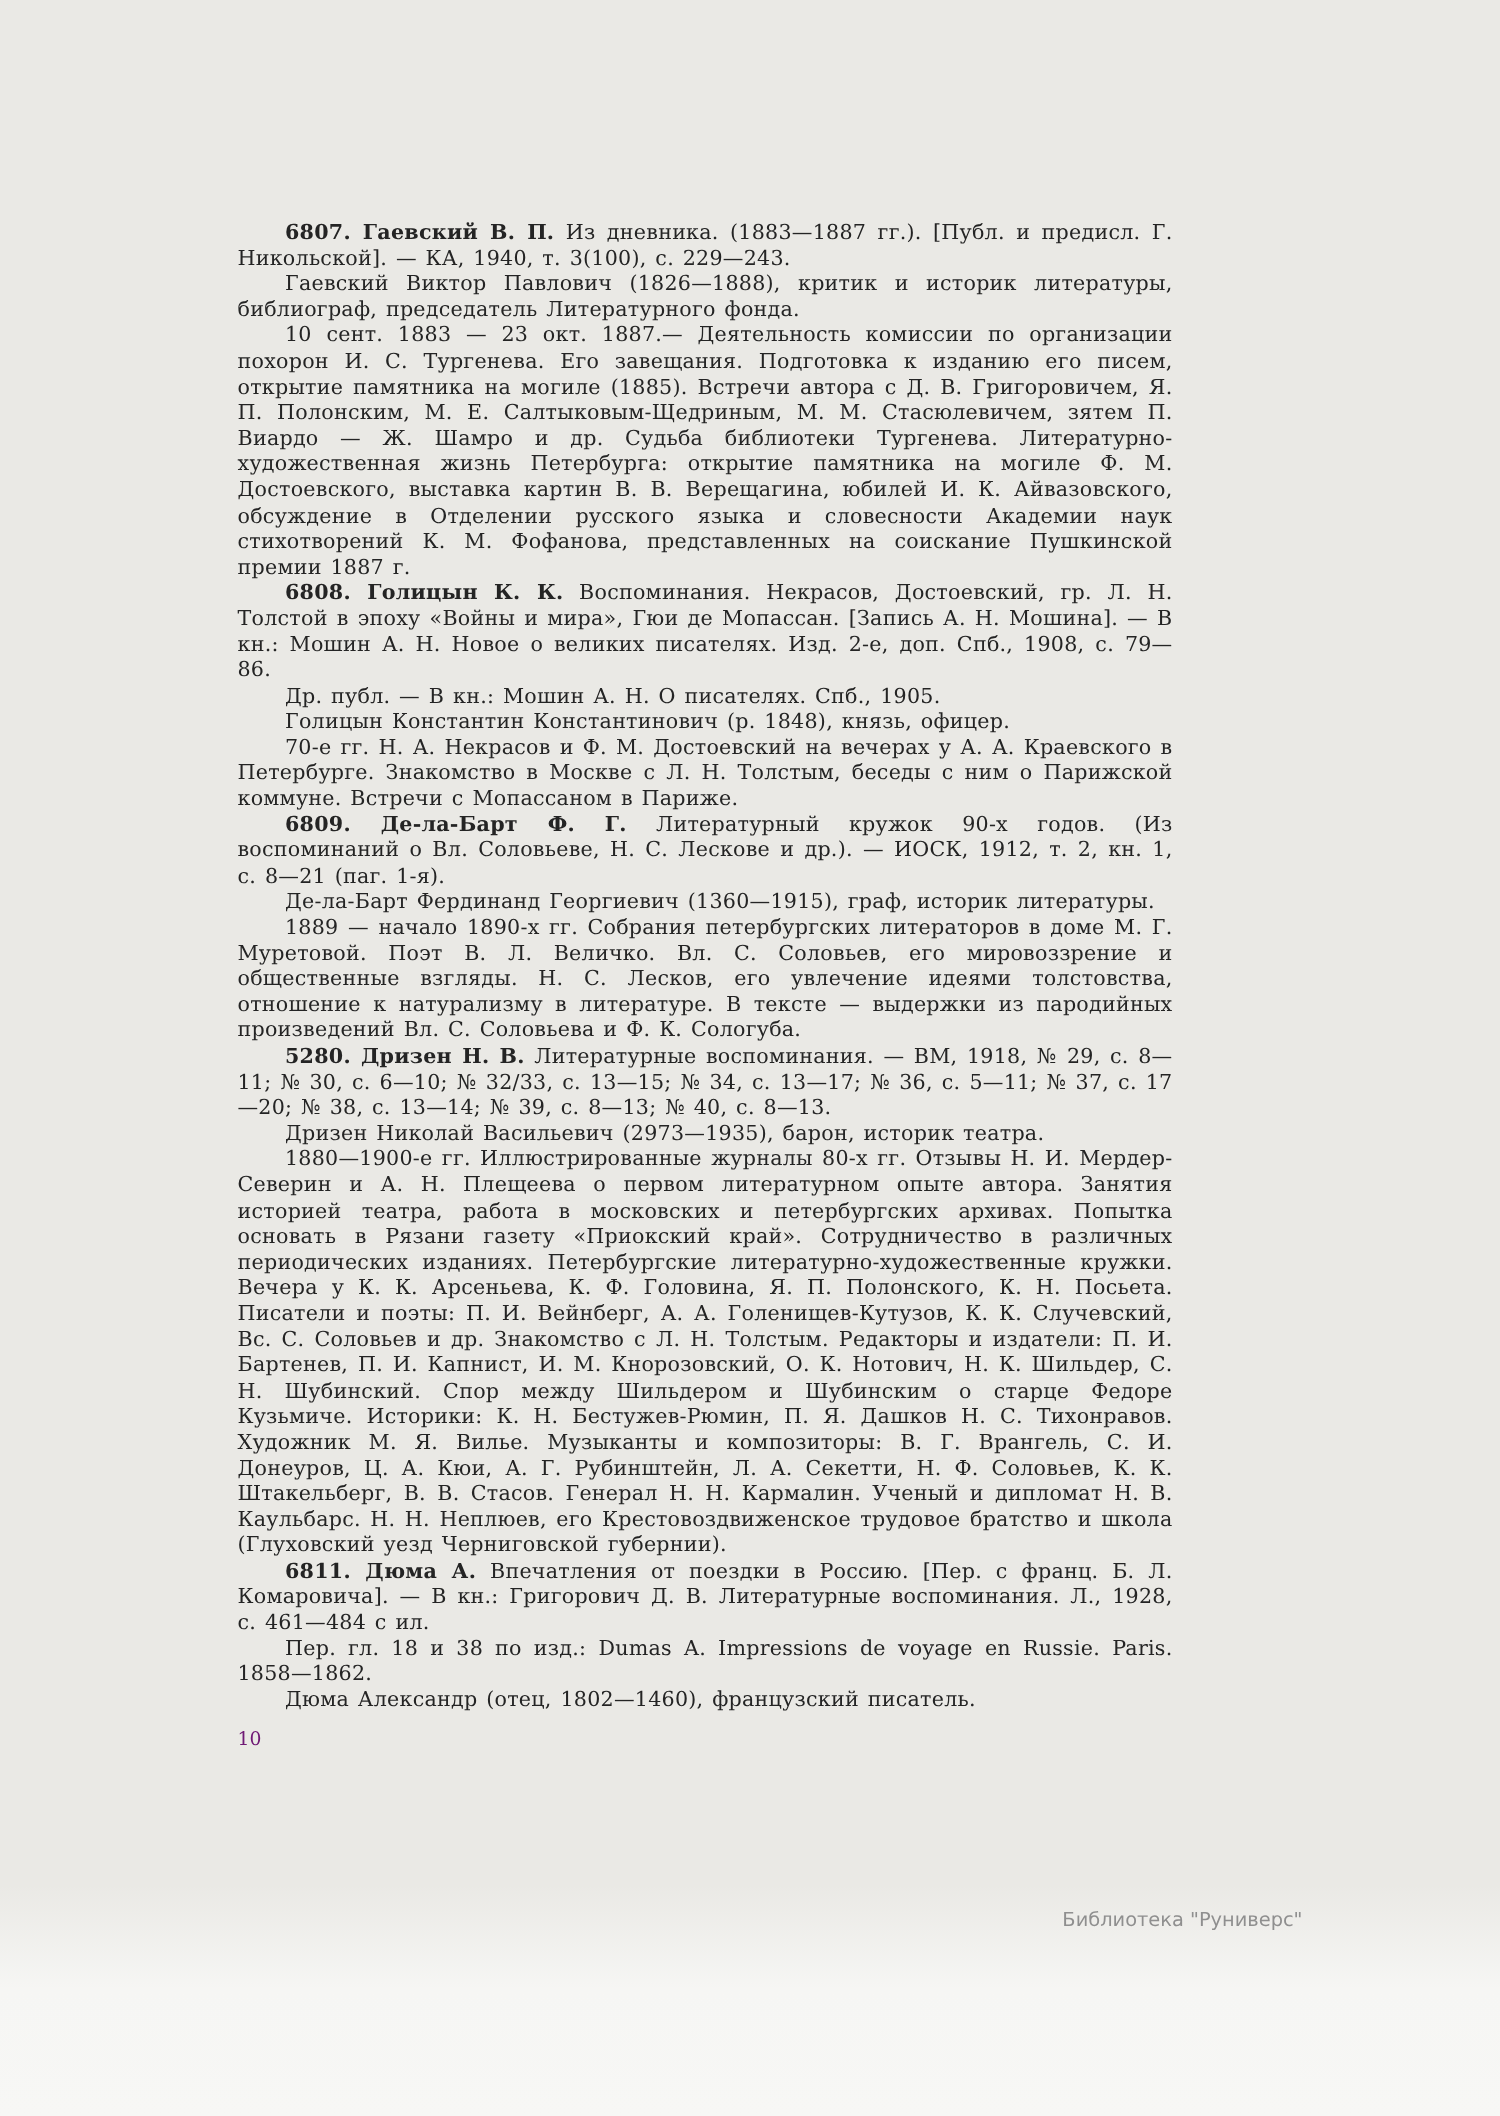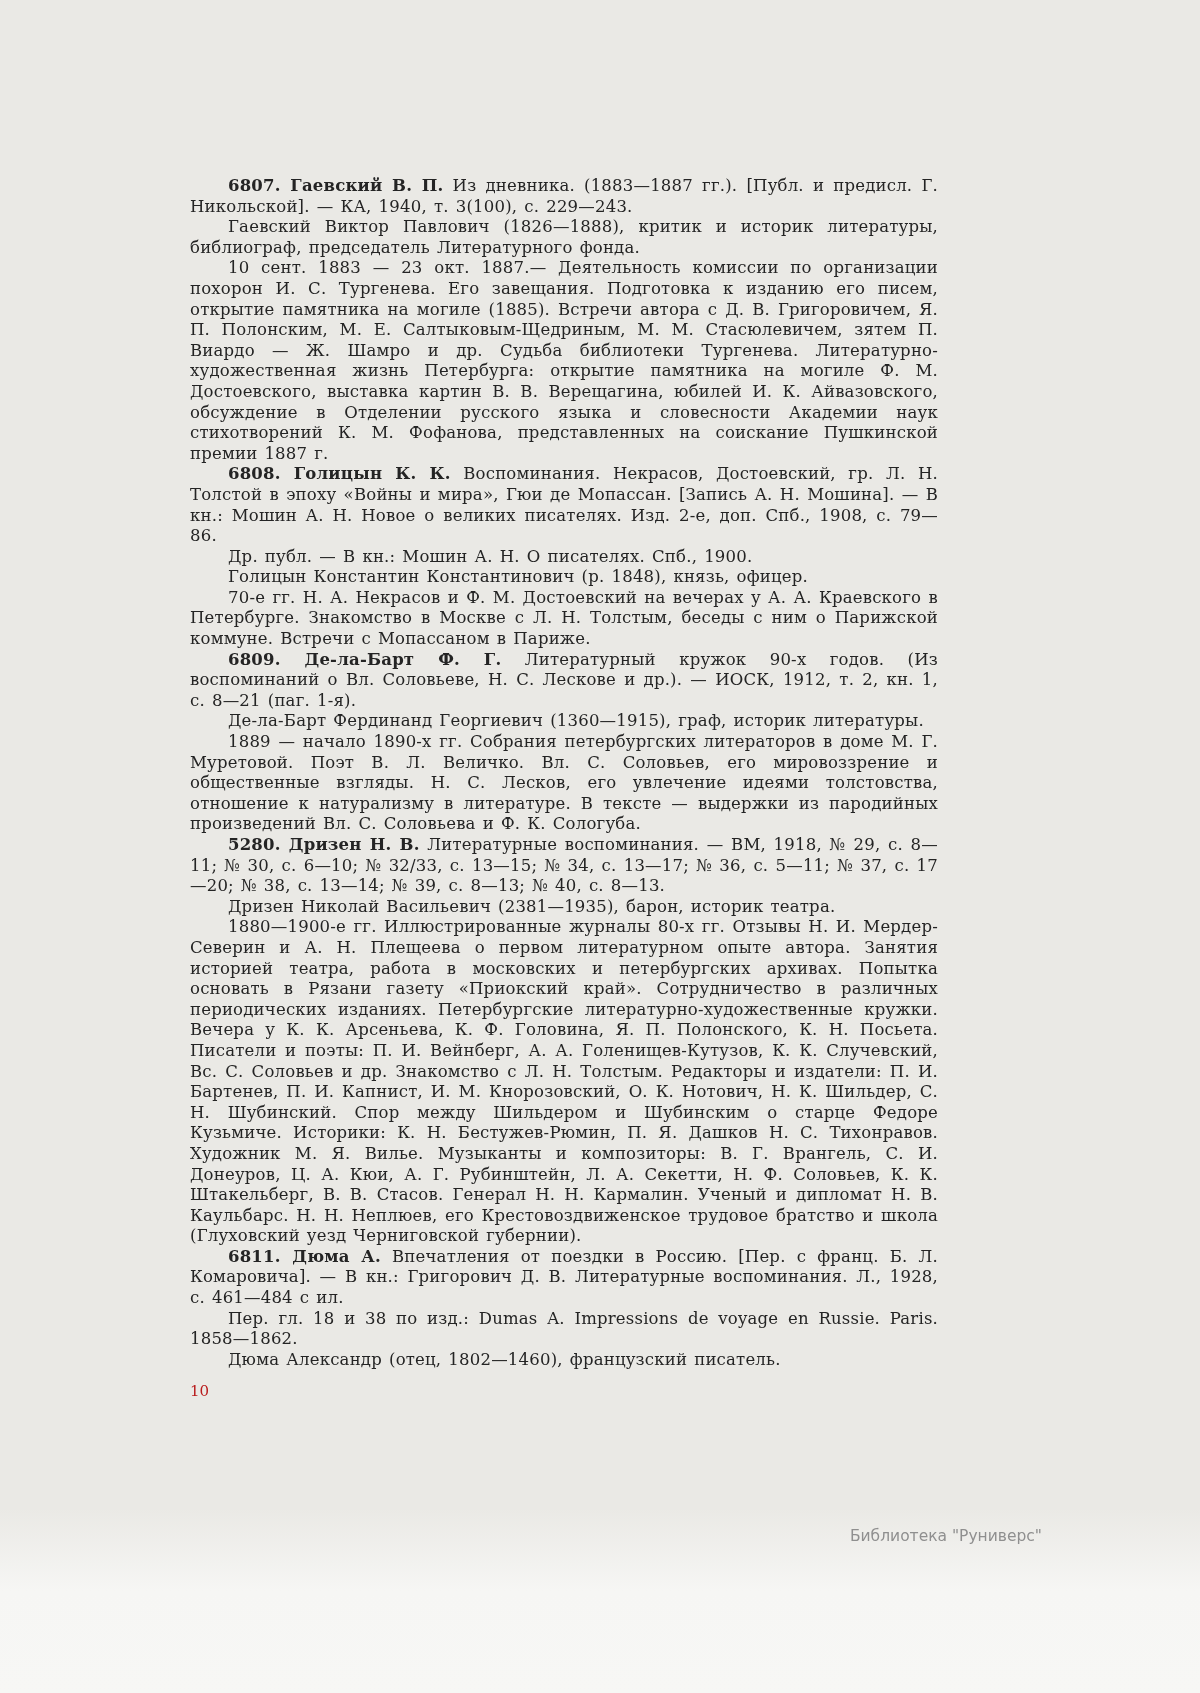--- a/index.html
+++ b/index.html
@@ -45,21 +45,21 @@
     word-spacing: 1.6px;
   }
 
   .entry-number { font-weight: 700; }
 
   .page-number {
     position: absolute;
     left: 190px;
     top: 1382px;
     font-size: 15px;
-    color: #b91c1c;
+    color: #701a75;
   }
 
   .watermark {
     position: absolute;
     right: 158px;
     top: 1527px;
     font-family: "DejaVu Sans", "Liberation Sans", sans-serif;
     font-size: 15.5px;
     color: #8f8f8f;
     z-index: 2;
@@ -74,32 +74,32 @@
 
   <main class="text-block">
 
   <section class="entry">
         <p class="para"><span class="entry-number">6807. Гаевский В. П.</span> Из дневника. (1883—1887 гг.). [Публ. и предисл. Г. Никольской]. — КА, 1940, т. 3(100), с. 229—243.</p>
         <p class="para">Гаевский Виктор Павлович (1826—1888), критик и историк литературы, библиограф, председатель Литературного фонда.</p>
         <p class="para">10 сент. 1883 — 23 окт. 1887.— Деятельность комиссии по организации похорон И. С. Тургенева. Его завещания. Подготовка к изданию его писем, открытие памятника на могиле (1885). Встречи автора с Д. В. Григоровичем, Я. П. Полонским, М. Е. Салтыковым-Щедриным, М. М. Стасюлевичем, зятем П. Виардо — Ж. Шамро и др. Судьба библиотеки Тургенева. Литературно-художественная жизнь Петербурга: открытие памятника на могиле Ф. М. Достоевского, выставка картин В. В. Верещагина, юбилей И. К. Айвазовского, обсуждение в Отделении русского языка и словесности Академии наук стихотворений К. М. Фофанова, представленных на соискание Пушкинской премии 1887 г.</p>
       </section>
       <section class="entry">
         <p class="para"><span class="entry-number">6808. Голицын К. К.</span> Воспоминания. Некрасов, Достоевский, гр. Л. Н. Толстой в эпоху «Войны и мира», Гюи де Мопассан. [Запись А. Н. Мошина]. — В кн.: Мошин А. Н. Новое о великих писателях. Изд. 2-е, доп. Спб., 1908, с. 79—86.</p>
-        <p class="para">Др. публ. — В кн.: Мошин А. Н. О писателях. Спб., 1900.</p>
+        <p class="para">Др. публ. — В кн.: Мошин А. Н. О писателях. Спб., 1905.</p>
         <p class="para">Голицын Константин Константинович (р. 1848), князь, офицер.</p>
         <p class="para">70-е гг. Н. А. Некрасов и Ф. М. Достоевский на вечерах у А. А. Краевского в Петербурге. Знакомство в Москве с Л. Н. Толстым, беседы с ним о Парижской коммуне. Встречи с Мопассаном в Париже.</p>
       </section>
       <section class="entry">
         <p class="para"><span class="entry-number">6809. Де-ла-Барт Ф. Г.</span> Литературный кружок 90-х годов. (Из воспоминаний о Вл. Соловьеве, Н. С. Лескове и др.). — ИОСК, 1912, т. 2, кн. 1, с. 8—21 (паг. 1-я).</p>
         <p class="para">Де-ла-Барт Фердинанд Георгиевич (1360—1915), граф, историк литературы.</p>
         <p class="para">1889 — начало 1890-х гг. Собрания петербургских литераторов в доме М. Г. Муретовой. Поэт В. Л. Величко. Вл. С. Соловьев, его мировоззрение и общественные взгляды. Н. С. Лесков, его увлечение идеями толстовства, отношение к натурализму в литературе. В тексте — выдержки из пародийных произведений Вл. С. Соловьева и Ф. К. Сологуба.</p>
       </section>
       <section class="entry">
         <p class="para"><span class="entry-number">5280. Дризен Н. В.</span> Литературные воспоминания. — ВМ, 1918, № 29, с. 8—11; № 30, с. 6—10; № 32/33, с. 13—15; № 34, с. 13—17; № 36, с. 5—11; № 37, с. 17—20; № 38, с. 13—14; № 39, с. 8—13; № 40, с. 8—13.</p>
-        <p class="para">Дризен Николай Васильевич (2381—1935), барон, историк театра.</p>
+        <p class="para">Дризен Николай Васильевич (2973—1935), барон, историк театра.</p>
         <p class="para">1880—1900-е гг. Иллюстрированные журналы 80-х гг. Отзывы Н. И. Мердер-Северин и А. Н. Плещеева о первом литературном опыте автора. Занятия историей театра, работа в московских и петербургских архивах. Попытка основать в Рязани газету «Приокский край». Сотрудничество в различных периодических изданиях. Петербургские литературно-художественные кружки. Вечера у К. К. Арсеньева, К. Ф. Головина, Я. П. Полонского, К. Н. Посьета. Писатели и поэты: П. И. Вейнберг, А. А. Голенищев-Кутузов, К. К. Случевский, Вс. С. Соловьев и др. Знакомство с Л. Н. Толстым. Редакторы и издатели: П. И. Бартенев, П. И. Капнист, И. М. Кнорозовский, О. К. Нотович, Н. К. Шильдер, С. Н. Шубинский. Спор между Шильдером и Шубинским о старце Федоре Кузьмиче. Историки: К. Н. Бестужев-Рюмин, П. Я. Дашков Н. С. Тихонравов. Художник М. Я. Вилье. Музыканты и композиторы: В. Г. Врангель, С. И. Донеуров, Ц. А. Кюи, А. Г. Рубинштейн, Л. А. Секетти, Н. Ф. Соловьев, К. К. Штакельберг, В. В. Стасов. Генерал Н. Н. Кармалин. Ученый и дипломат Н. В. Каульбарс. Н. Н. Неплюев, его Крестовоздвиженское трудовое братство и школа (Глуховский уезд Черниговской губернии).</p>
       </section>
       <section class="entry">
         <p class="para"><span class="entry-number">6811. Дюма А.</span> Впечатления от поездки в Россию. [Пер. с франц. Б. Л. Комаровича]. — В кн.: Григорович Д. В. Литературные воспоминания. Л., 1928, с. 461—484 с ил.</p>
         <p class="para">Пер. гл. 18 и 38 по изд.: Dumas A. Impressions de voyage en Russie. Paris. 1858—1862.</p>
         <p class="para">Дюма Александр (отец, 1802—1460), французский писатель.</p>
       </section>
     </main>
 
   <div class="page-number">10</div>

